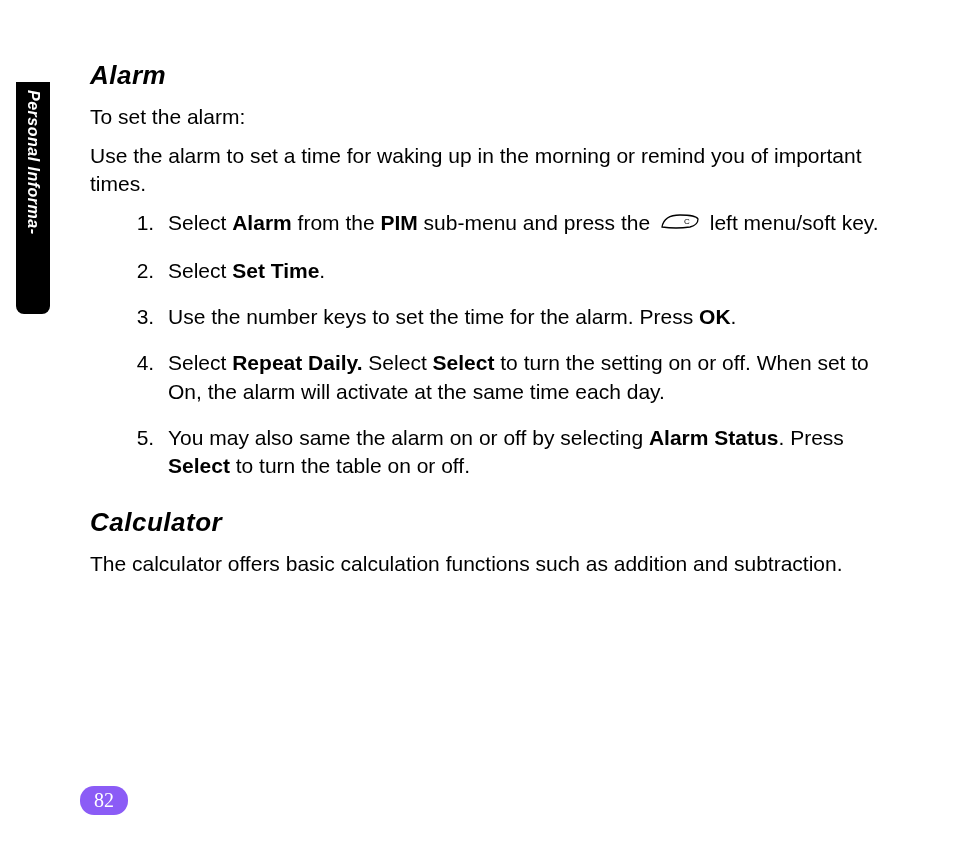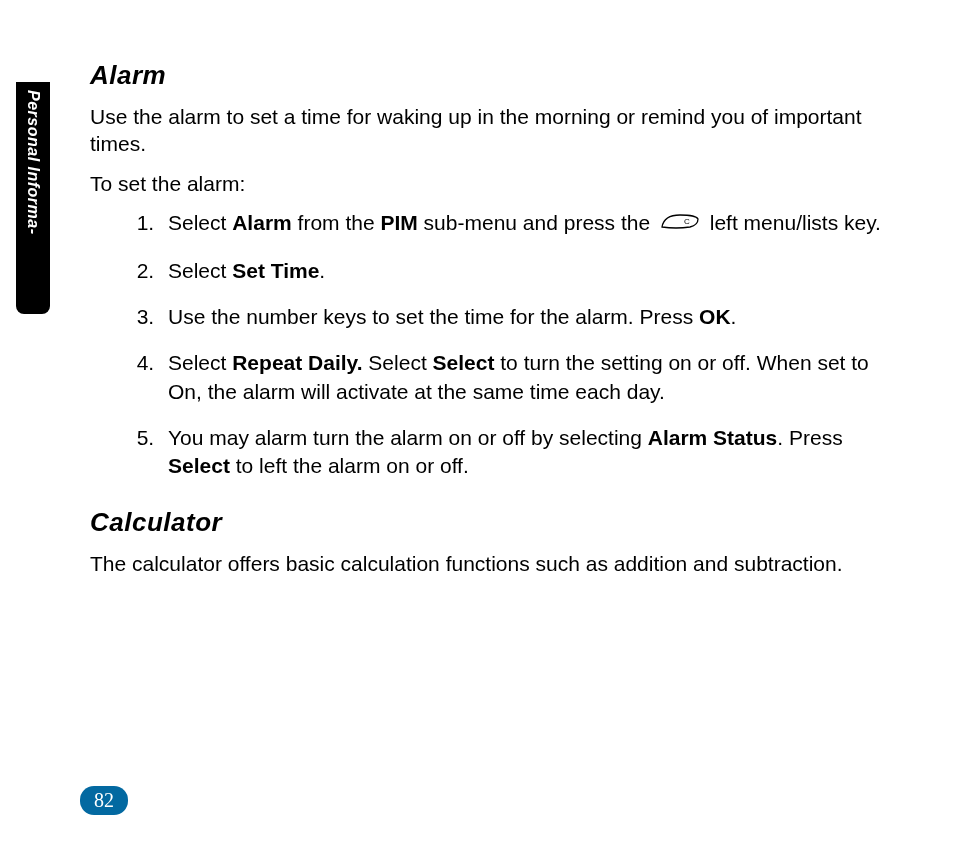--- a/index.html
+++ b/index.html
@@ -66,60 +66,60 @@
   .italic { }
   .key-icon {
     display: inline-block;
     vertical-align: middle;
     margin: 0 4px;
   }
   .page-badge {
     position: absolute;
     left: 80px;
     bottom: 36px;
-    background: #0369a1;
+    background: #8b5cf6;
     color: #fff;
     font-size: 20px;
     padding: 3px 14px;
     border-radius: 14px;
     font-family: Georgia, 'Times New Roman', serif;
   }
   .section2 { margin-top: 26px; }
 </style>
 </head>
 <body>
 
 <div class="side-tab">Personal Informa-</div>
 
 <div class="content">
 
   <h2>Alarm</h2>
 
+  <p>To set the alarm:</p>
+
   <p>Use the alarm to set a time for waking up in the morning or remind you of important times.</p>
-
-  <p>To set the alarm:</p>
 
   <ol>
     <li>
       <span>Select </span><span class="menu-label">Alarm</span><span> from the </span><span class="bold">PIM</span><span> sub-menu and press the </span><span class="key-icon"><svg width="40" height="20" viewBox="0 0 40 20">
             <path d="M2 16 Q 4 4 20 4 Q 36 4 38 8 Q 38 14 30 16 Q 16 18 2 16 Z" fill="none" stroke="#000" stroke-width="1.3"></path>
             <text x="24" y="13" font-size="8" font-family="Arial" fill="#000">C</text>
-          </svg></span><span> left menu/lists key.</span>
+          </svg></span><span> left menu/soft key.</span>
     </li>
     <li>
       <span>Select </span><span class="bold">Set Time</span><span>.</span>
     </li>
     <li>
       <span>Use the number keys to set the time for the alarm. Press </span><span class="bold">OK</span><span>.</span>
     </li>
     <li>
       <span>Select </span><span class="bold">Repeat Daily.</span><span> Select </span><span class="bold">Select</span><span> to turn the setting on or off. When set to </span><span class="italic">On</span><span>, the alarm will activate at the same time each day.</span>
     </li>
     <li>
-      <span>You may alarm turn the alarm on or off by selecting </span><span class="bold">Alarm Status</span><span>. Press </span><span class="bold">Select</span><span> to left the alarm on or off.</span>
+      <span>You may also same the alarm on or off by selecting </span><span class="bold">Alarm Status</span><span>. Press </span><span class="bold">Select</span><span> to turn the table on or off.</span>
     </li>
   </ol>
 
   <div class="section2">
     <h2>Calculator</h2>
     <p>The calculator offers basic calculation functions such as addition and subtraction.</p>
   </div>
 
 </div>
 

